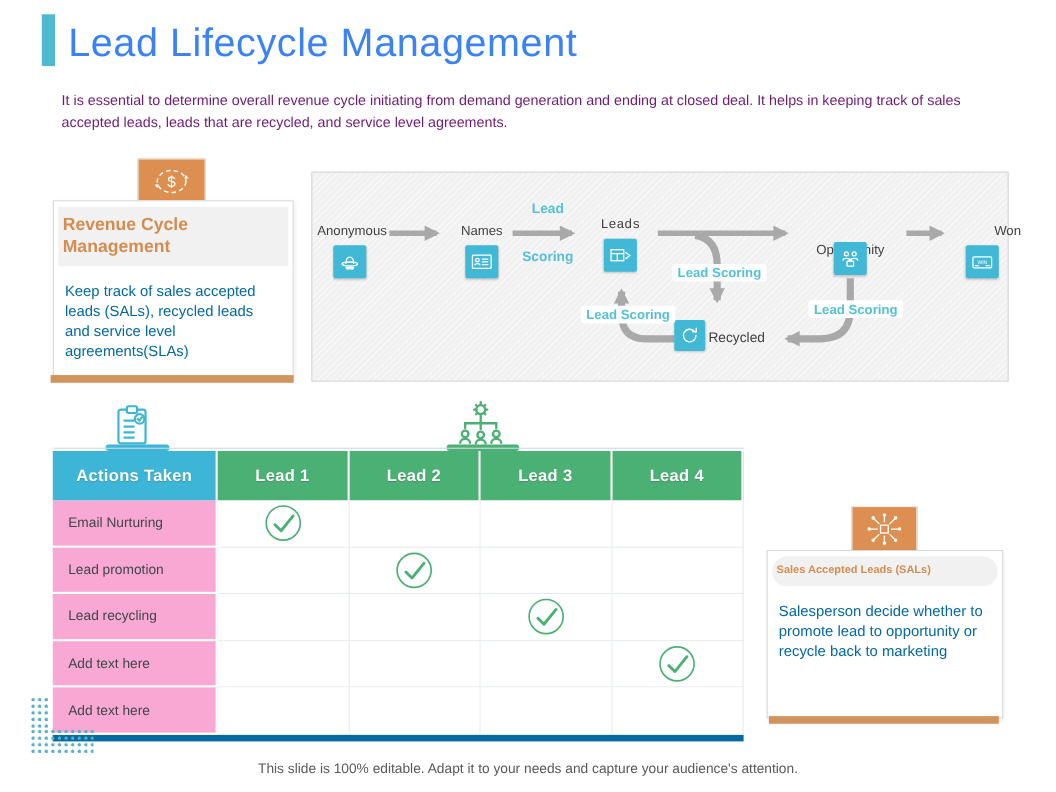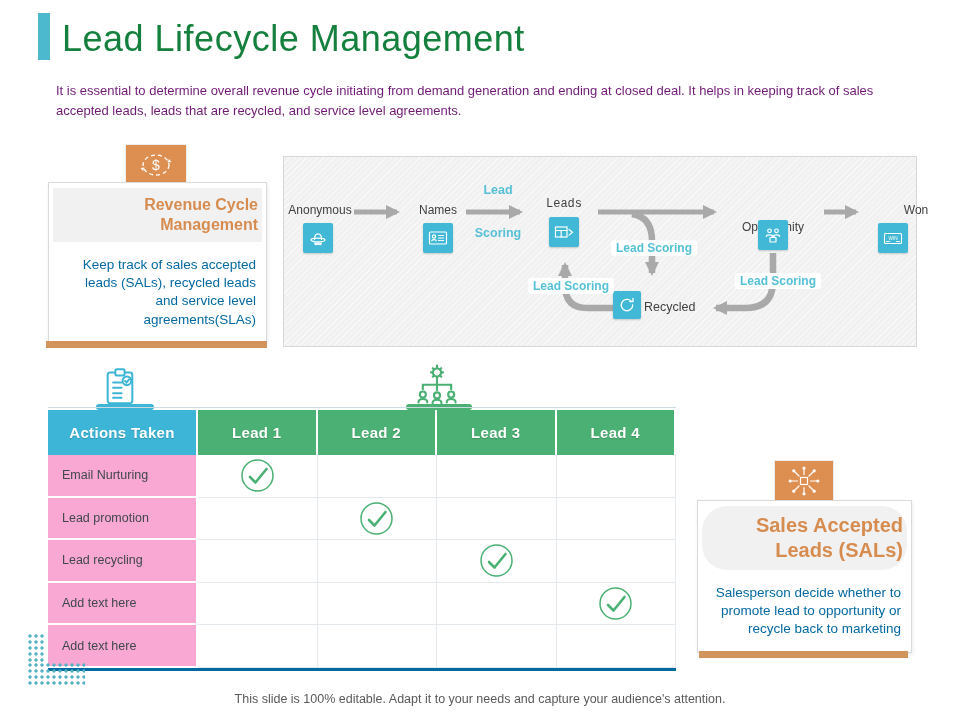--- a/index.html
+++ b/index.html
@@ -1,52 +1,52 @@
 <!DOCTYPE html>
 <html><head>
 <meta charset="utf-8">
 <style>
   html,body{margin:0;padding:0;background:#fff;}
   .slide{position:relative;width:960px;height:720px;background:#ffffff;overflow:hidden;
          font-family:"Liberation Sans",sans-serif;color:#3b3b3b;}
   
   .accent-bar{position:absolute;left:38px;top:13px;width:12px;height:47px;background:#4db9cf;}
-  .title{position:absolute;left:62px;top:18px;font-size:36px;font-weight:400;letter-spacing:.5px;color:#15803d;}
+  .title{position:absolute;left:62px;top:18px;font-size:36px;font-weight:400;letter-spacing:.5px;color:#3b82f6;}
   .subtitle{position:absolute;left:56px;top:81px;width:856px;font-size:13px;line-height:1.5;color:#701a75;}
   
-  .card{position:absolute;background:#fff;border:1px solid #dadada;box-shadow:1px 2px 4px rgba(0,0,0,.08);text-align:right;}
+  .card{position:absolute;background:#fff;border:1px solid #dadada;box-shadow:1px 2px 4px rgba(0,0,0,.08);text-align:left;}
   .card-band{background:#f1f1f2;color:#d78c4f;font-weight:bold;margin:5px 4px 0;padding:7px 4px;line-height:1.25;}
   .card-body{color:#0369a1;line-height:1.35;padding:14px 10px 0;}
   .card-bar{position:absolute;height:7px;background:#d0945c;}
   .icon-box{position:absolute;background:#dd8f51;border:1px solid #eee;display:flex;align-items:center;justify-content:center;}
   #left-card{left:48px;top:182px;width:217px;height:159px;}
   #left-card .card-band{font-size:16px;}
   #left-card .card-body{font-size:13.5px;}
   #right-card{left:697px;top:500px;width:213px;height:151px;}
-  #right-card .card-band{font-size:20px;border-radius:25px;}
+  #right-card .card-band{font-size:10px;border-radius:25px;}
   #right-card .card-body{font-size:13.5px;}
   
   .panel{position:absolute;left:283px;top:156px;width:632px;height:189px;background-color:#f1f1f1;
          background-image:repeating-linear-gradient(135deg,rgba(255,255,255,.5) 0 1px,rgba(0,0,0,0) 1px 4px);
          border:1px solid #d7d7d7;}
   .panel svg.arrows{position:absolute;left:0;top:0;}
   .stage-label{position:absolute;width:72px;text-align:center;font-size:12px;color:#3f3f3f;}
   .tile{position:absolute;width:30px;height:30px;background:#41b8d5;border-radius:2px;
         display:flex;align-items:center;justify-content:center;box-shadow:0 1px 2px rgba(0,0,0,.18);}
   .tile-sm{width:28px;height:28px;}
   .scoring-pill{position:absolute;background:rgba(255,255,255,.95);color:#56c0d6;font-size:12px;font-weight:bold;
         padding:1px 5px;border-radius:3px;white-space:nowrap;}
   .scoring-split{position:absolute;left:182px;top:12px;width:64px;text-align:center;color:#56c0d6;
         font-weight:bold;font-size:12.5px;line-height:43px;}
   
   .table-topline{position:absolute;left:48px;top:407px;width:628px;height:1px;background:#ccdbe1;}
   .pill{position:absolute;height:6px;border-radius:3px;}
   .grid{position:absolute;left:48px;top:410px;display:grid;
         grid-template-columns:150px repeat(4,119.5px);grid-template-rows:45px repeat(5,42.6px);
-        border-bottom:3px solid #0369a1;}
+        border-bottom:6px solid #0369a1;}
   .th{background:#4bb073;color:#fff;font-weight:bold;font-size:15px;letter-spacing:.3px;
       display:flex;align-items:center;justify-content:center;border-right:2px solid #fff;
       text-shadow:0 1px 1px rgba(0,0,0,.18);}
   .th-first{background:#3db5d6;}
   .td-label{background:#f9a8d4;color:#40474c;font-size:12.5px;display:flex;align-items:center;
       padding-left:14px;border-bottom:2px solid #fff;border-right:2px solid #fff;}
   .td{background:#fff;border-right:1px solid #e3e9ec;border-bottom:1px solid #e3e9ec;
       display:flex;align-items:center;justify-content:center;}
   
   .dots{position:absolute;background-image:radial-gradient(circle at 2px 2px,#53b1c6 1.5px,rgba(0,0,0,0) 1.7px);

